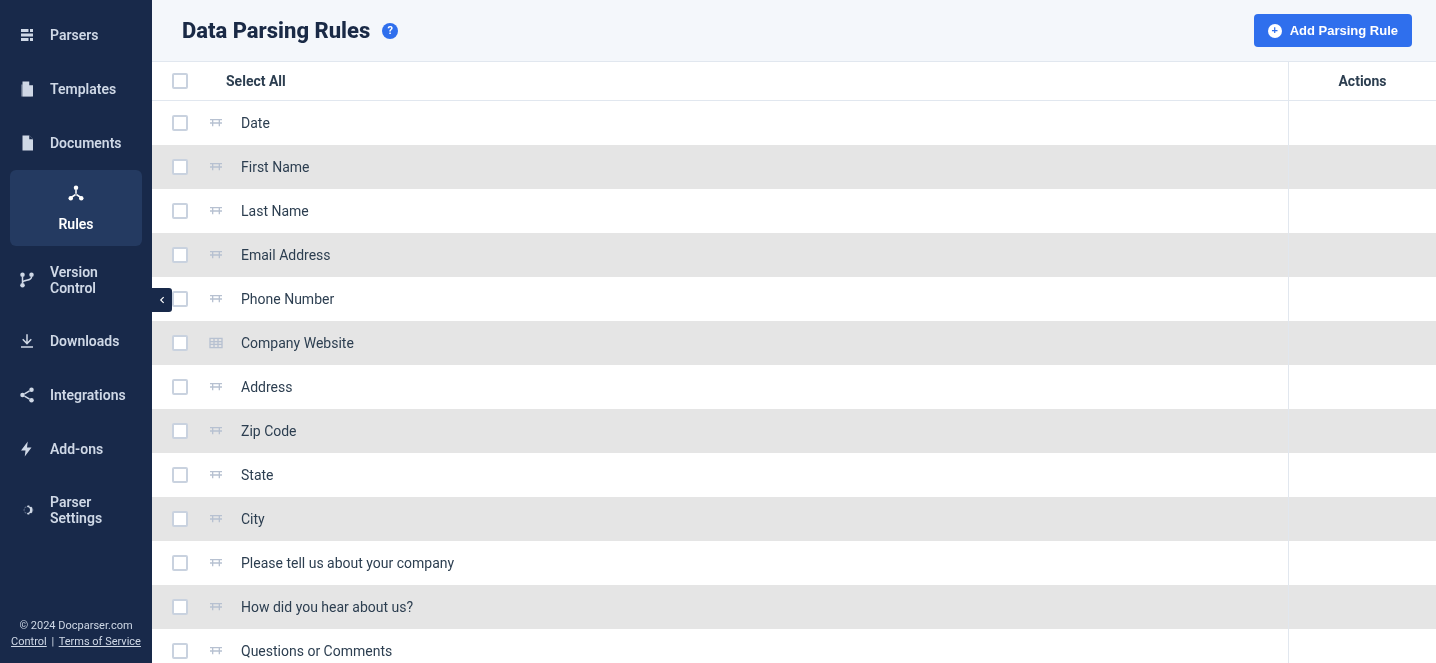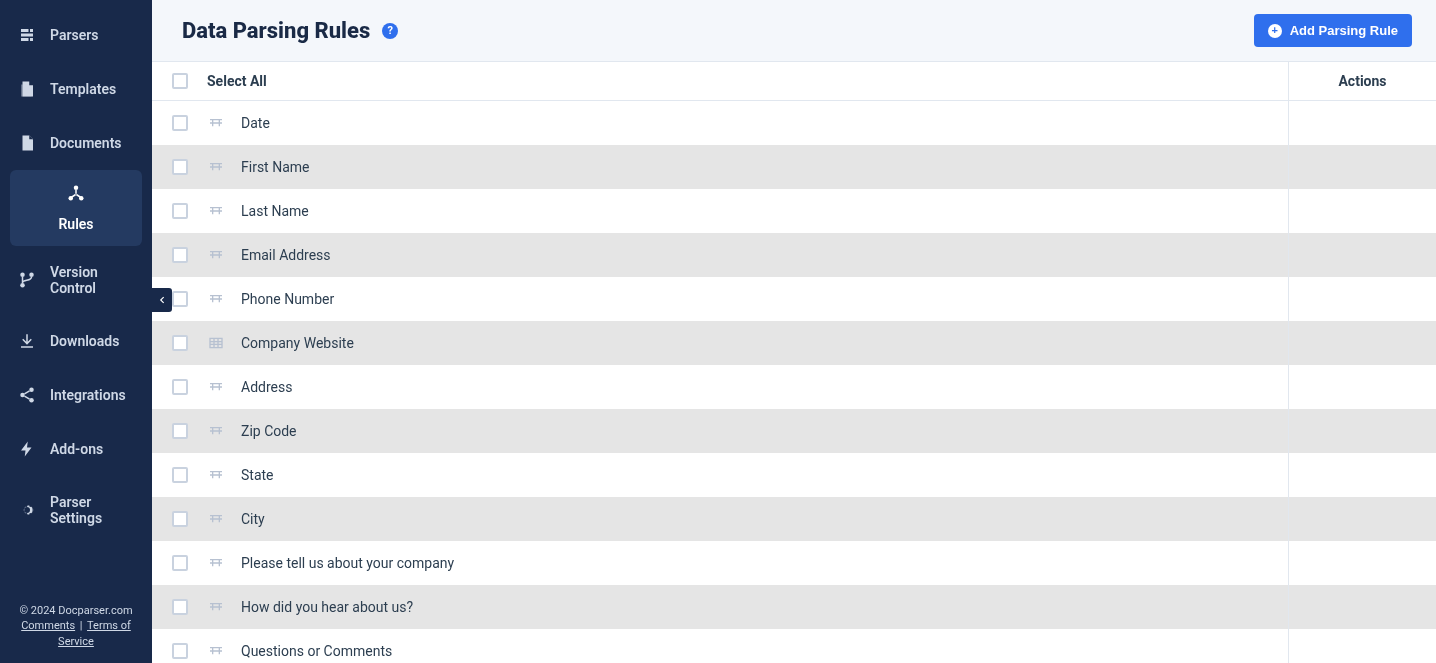--- a/index.html
+++ b/index.html
@@ -165,21 +165,21 @@
     width: 148px;
     text-align: center;
     font-weight: 700;
     color: #2c3e50;
     border-left: 1px solid #e1e7ef;
     height: 100%;
     display:flex;
     align-items:center;
     justify-content:center;
   }
-  .table-header .col-name { font-weight: 700; color: #2c3e50; }
+  .table-header .col-name { font-weight: 700; color: #2c3e50; margin-left: 19px; }
   .rows {
     flex: 1 1 auto;
     overflow-y: auto;
   }
   .row {
     display: flex;
     align-items: center;
     height: 44px;
     background: #ffffff;
   }
@@ -301,21 +301,21 @@
           </svg>
       </span>
       <span>Parser Settings</span>
     </div>
 
   </nav>
 
   <div class="sidebar-footer">
     <div>© 2024 Docparser.com</div>
     <div>
-      <a>Comments</a>
+      <a>Control</a>
       <span class="sep">|</span>
       <a>Terms of Service</a>
     </div>
   </div>
 
   <div class="collapse-handle">
     <span>
       <svg viewBox="0 0 24 24">
           <path d="M15 4l-8 8 8 8 2-2-6-6 6-6z"></path>
         </svg>

